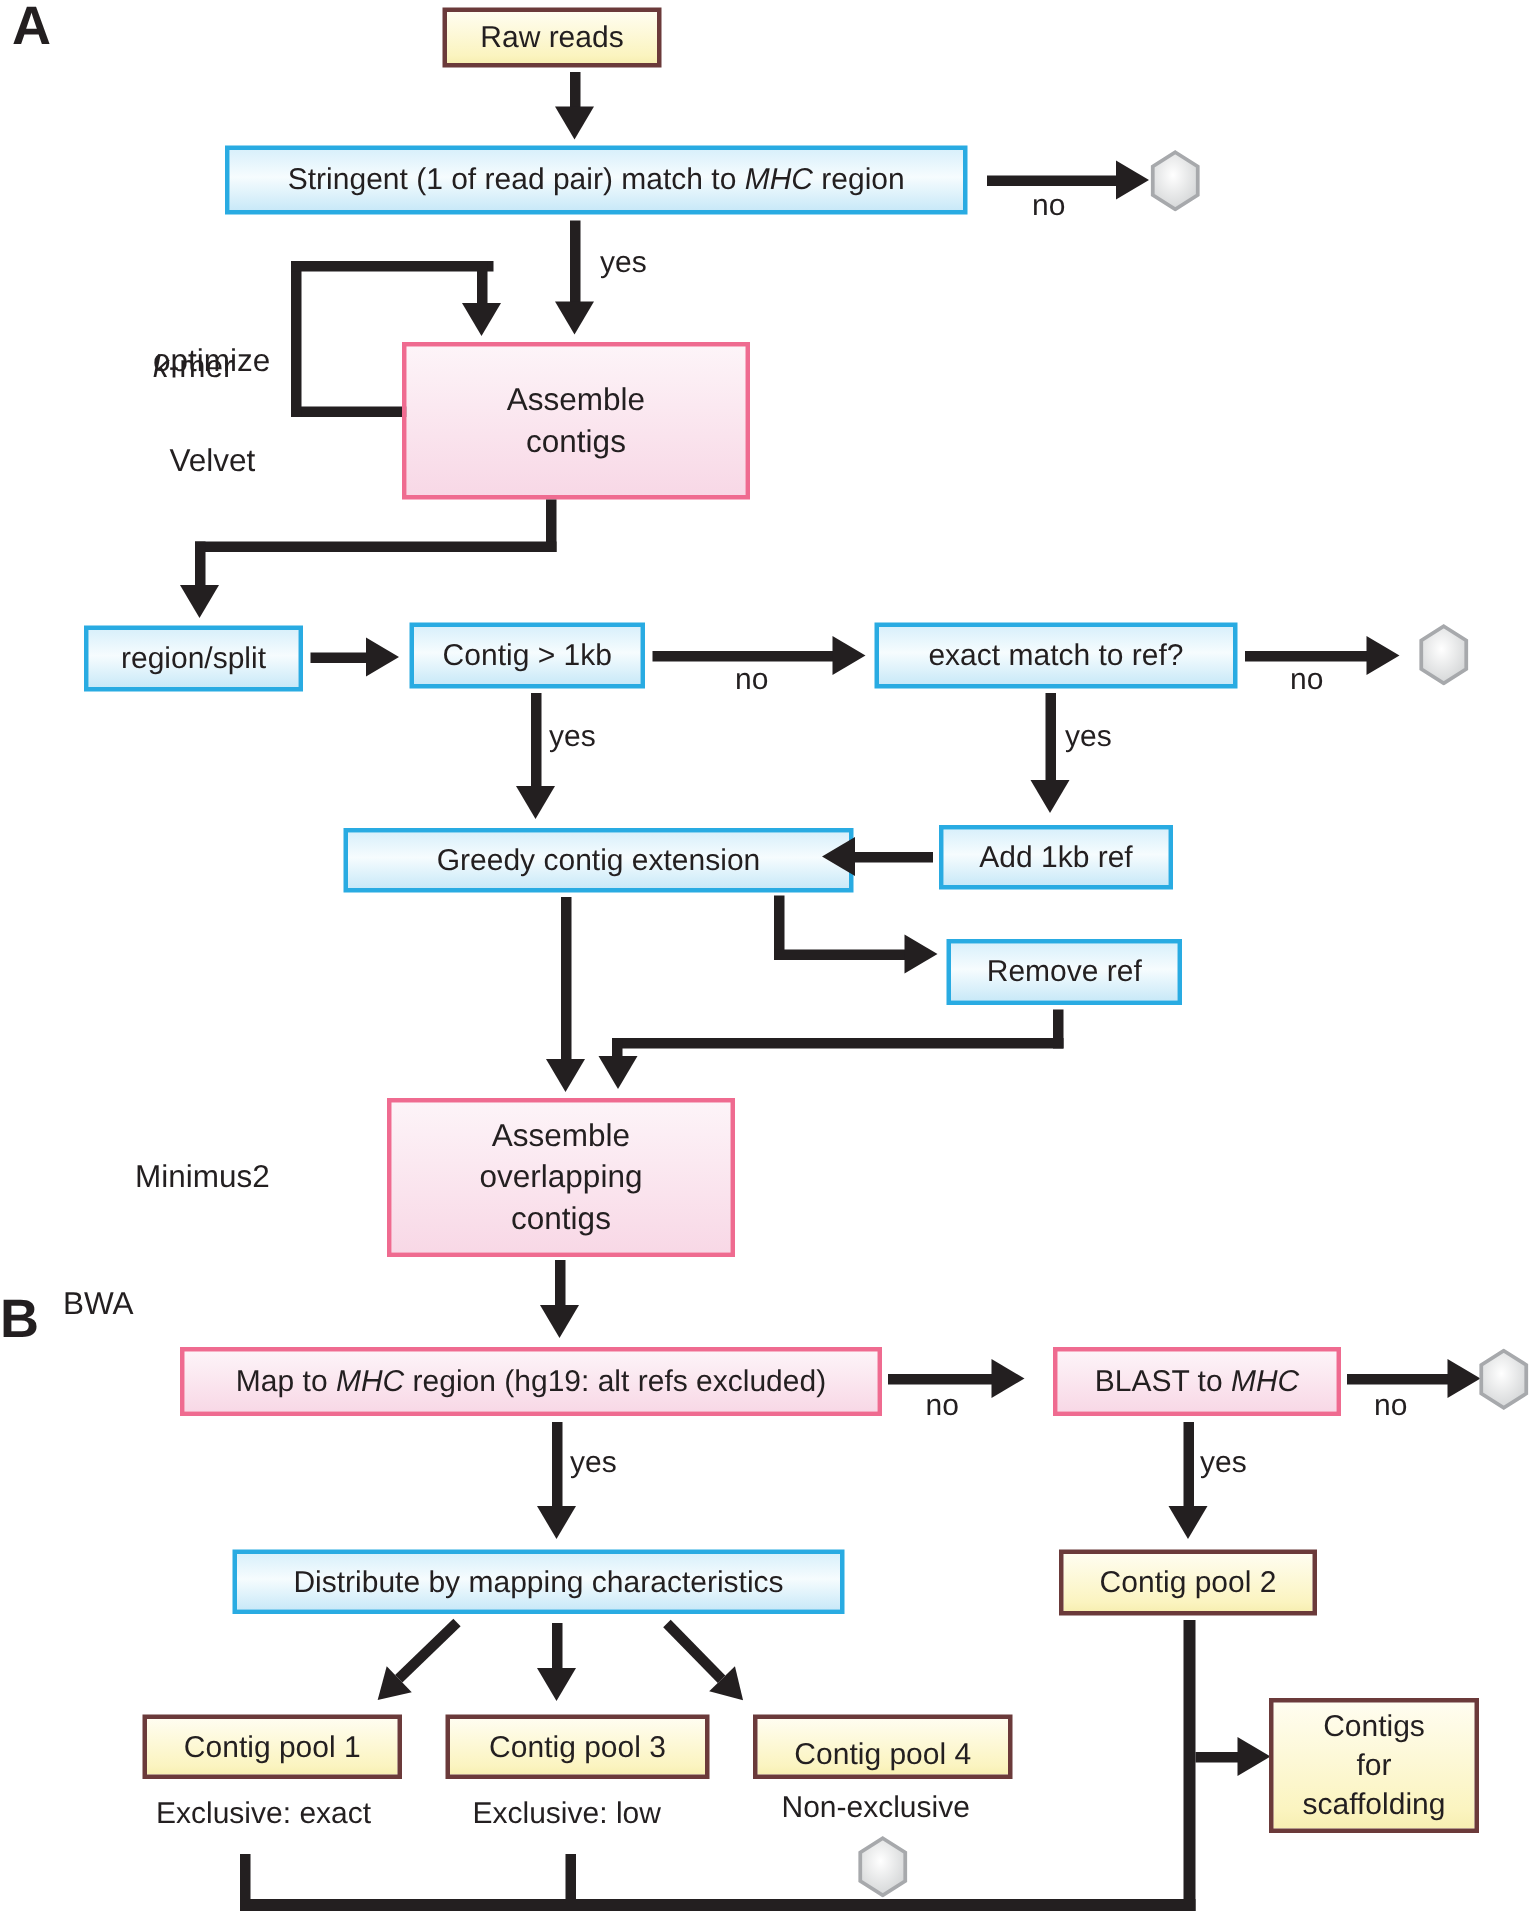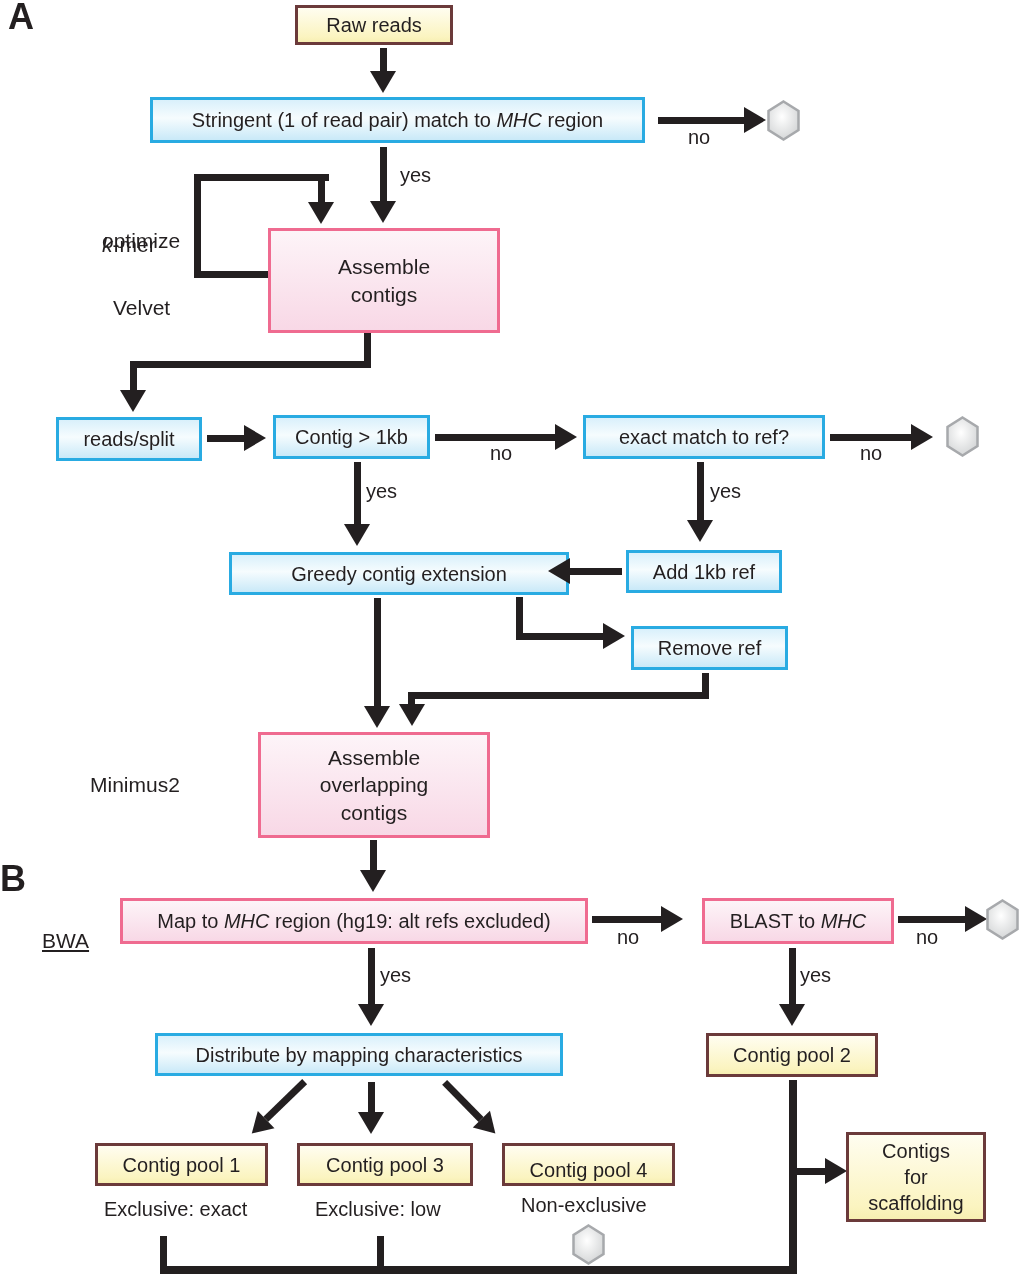--- a/index.html
+++ b/index.html
@@ -41,21 +41,21 @@
                border-left:20px solid #231f20; }
 </style>
 </head>
 <body>
 
 <div class="canvas">
 
   <div class="plabel" style="left:8px; top:-4px;">A</div>
   <div class="plabel" style="left:0px; top:858px;">B</div>
 
-  <div class="box y" style="left:295px; top:5px; width:158px; height:40px;">
+  <div class="box y" style="left:295px; top:5px; width:146px; height:40px;">
     <span class="t">Raw reads</span>
   </div>
 
   <div class="vl" style="left:380px; top:48px; height:26px;"></div>
   <div class="h-d" style="left:370px; top:71px;"></div>
 
   <div class="box b" style="left:150px; top:97px; width:495px; height:46px;">
     <span class="t"><span>Stringent (1 of read pair) match to </span><span class="em">MHC</span><span> region</span></span>
   </div>
 
@@ -91,21 +91,21 @@
     <span class="t">Assemble</span>
     <span class="t">contigs</span>
   </div>
 
   <div class="vl" style="left:364px; top:333px; height:35px;"></div>
   <div class="hl" style="left:130px; top:361px; width:241px;"></div>
   <div class="vl" style="left:130px; top:361px; height:31px;"></div>
   <div class="h-d" style="left:120px; top:390px;"></div>
 
   <div class="box b" style="left:56px; top:417px; width:146px; height:44px;">
-    <span class="t">reads/split</span>
+    <span class="t">region/split</span>
   </div>
 
   <div class="hl" style="left:207px; top:435px; width:38px;"></div>
   <div class="h-r" style="left:244px; top:425px;"></div>
 
   <div class="box b" style="left:273px; top:415px; width:157px; height:44px;">
     <span class="t">Contig &gt; 1kb</span>
   </div>
 
   <div class="hl" style="left:435px; top:434px; width:121px;"></div>
@@ -169,21 +169,21 @@
   <div class="box p" style="left:258px; top:732px; width:232px; height:106px; font-size:21px;">
     <span class="t">Assemble</span>
     <span class="t">overlapping</span>
     <span class="t">contigs</span>
   </div>
   <div class="lbl side" style="left:90px; top:773px;">Minimus2</div>
 
   <div class="vl" style="left:370px; top:840px; height:32px;"></div>
   <div class="h-d" style="left:360px; top:870px;"></div>
 
-  <div class="lbl side" style="left:42px; top:929px;text-decoration:underline;">BWA</div>
+  <div class="lbl side" style="left:42px; top:858px;">BWA</div>
 
   <div class="box p" style="left:120px; top:898px; width:468px; height:46px;">
     <span class="t"><span>Map to </span><span class="em">MHC</span><span> region (hg19: alt refs excluded)</span></span>
   </div>
 
   <div class="hl" style="left:592px; top:916px; width:70px;"></div>
   <div class="h-r" style="left:661px; top:906px;"></div>
   <div class="lbl" style="left:617px; top:926px;">no</div>
 
   <div class="box p" style="left:702px; top:898px; width:192px; height:46px;">

